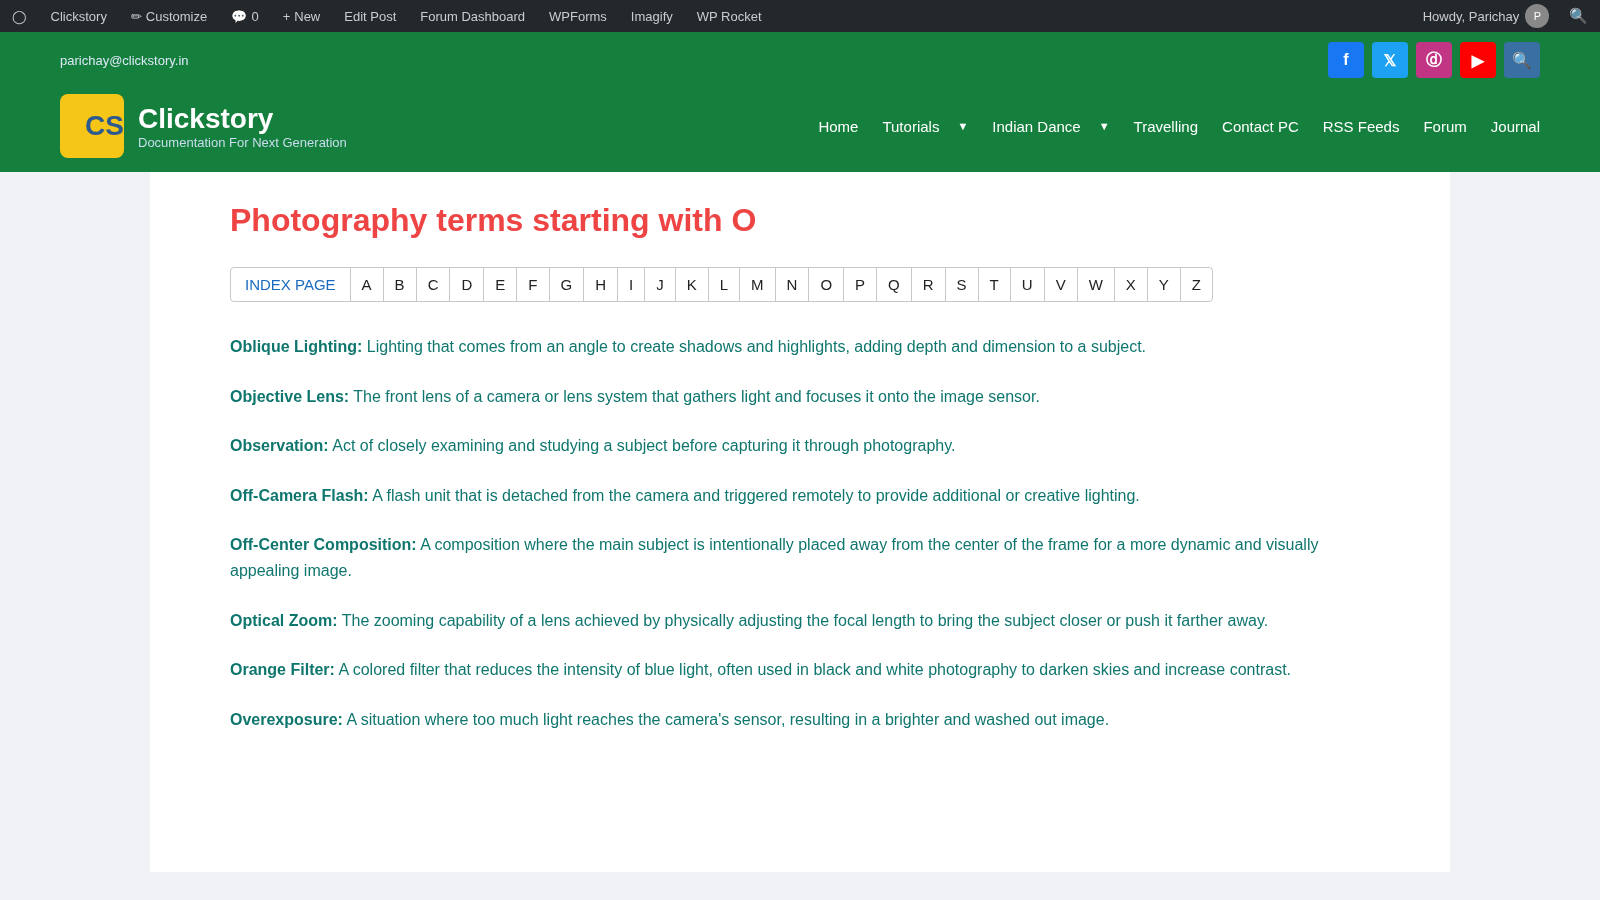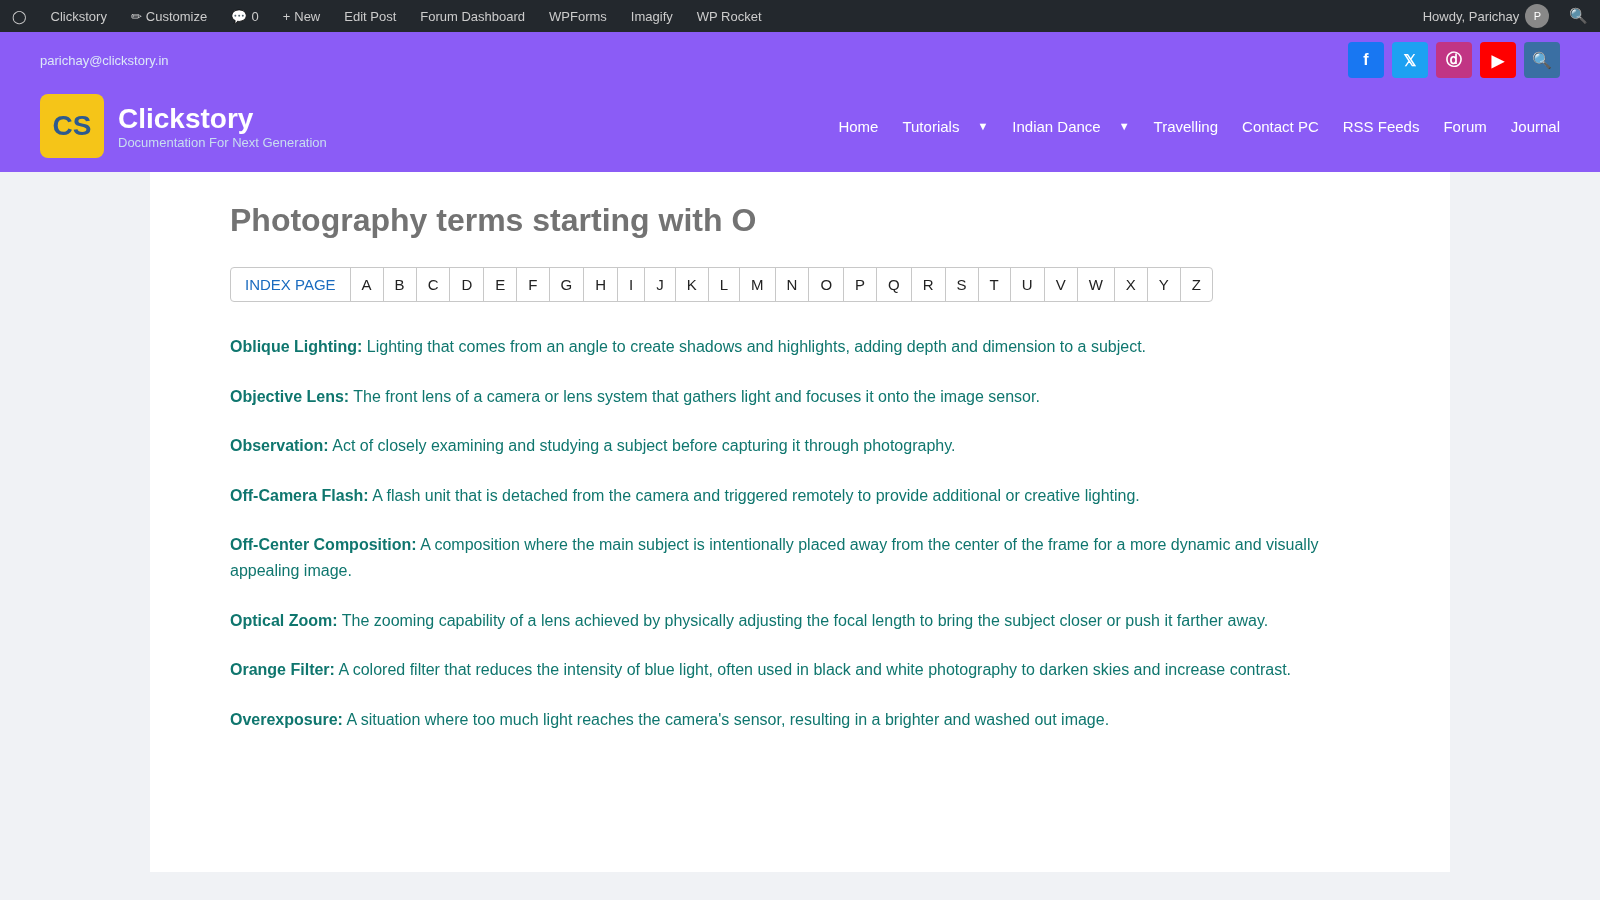--- a/index.html
+++ b/index.html
@@ -44,23 +44,23 @@
       color: #fff;
     }
     .search-icon-admin {
       color: #ccc;
       font-size: 15px;
       cursor: pointer;
     }
 
     
     #site-header {
-      background: #8b5cf6;
-      color: #fff;
-      padding: 0 40px;
+      background: #15803d;
+      color: #fff;
+      padding: 0 60px;
     }
     .header-top {
       display: flex;
       align-items: center;
       justify-content: space-between;
       padding: 10px 0 6px 0;
     }
     .header-email {
       font-size: 13px;
       color: #dce8f8;
@@ -98,21 +98,21 @@
       align-items: center;
       gap: 14px;
     }
     .site-logo {
       width: 64px;
       height: 64px;
       background: #f5c518;
       border-radius: 8px;
       display: flex;
       align-items: center;
-      justify-content: center;
+      justify-content: flex-end;
       font-size: 28px;
       font-weight: bold;
       color: #2d5a8e;
     }
     .site-title-block {}
     .site-title {
       font-size: 28px;
       font-weight: bold;
       color: #fff;
     }
@@ -147,21 +147,21 @@
       max-width: 1300px;
       margin: 0 auto;
       padding: 30px 80px 60px 80px;
       background: #fff;
       min-height: 700px;
     }
 
     .page-title {
       font-size: 32px;
       font-weight: bold;
-      color: #737373;
+      color: #ef4444;
       margin-bottom: 28px;
     }
 
     
     .alpha-nav {
       display: flex;
       align-items: center;
       border: 1px solid #c8c8c8;
       border-radius: 4px;
       overflow: hidden;

